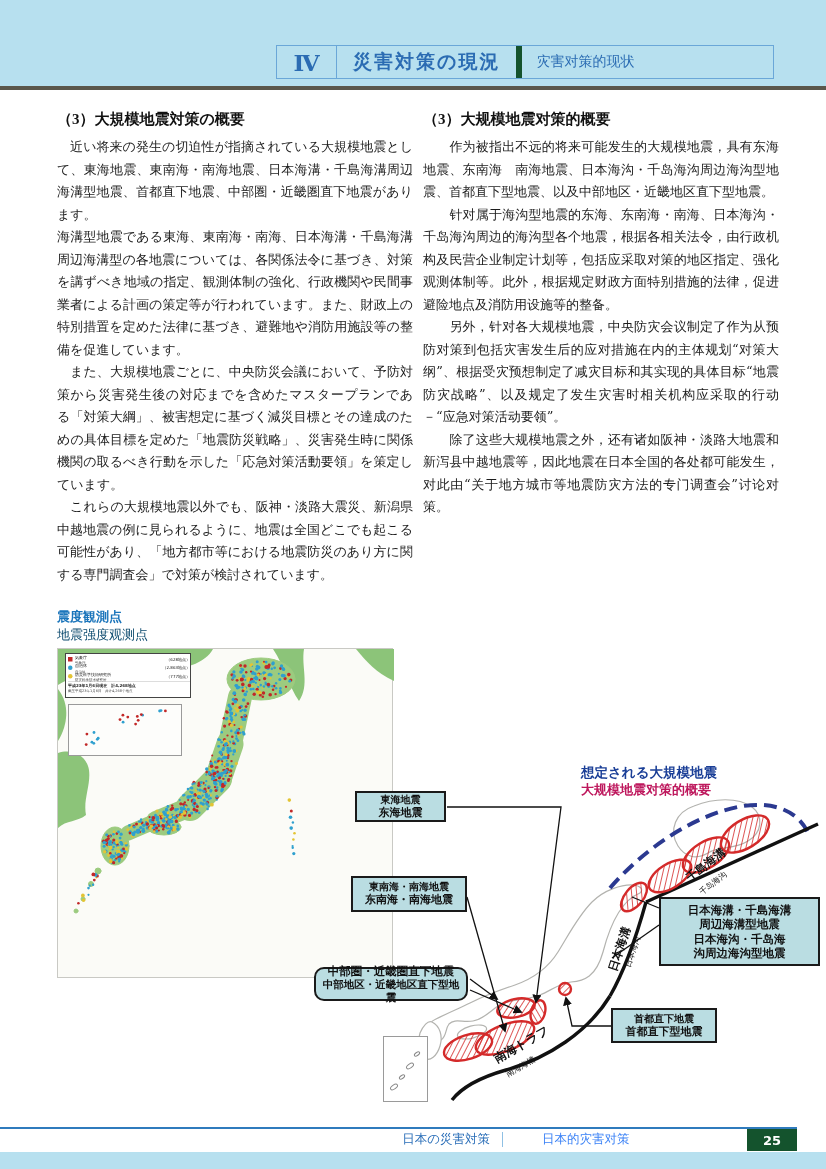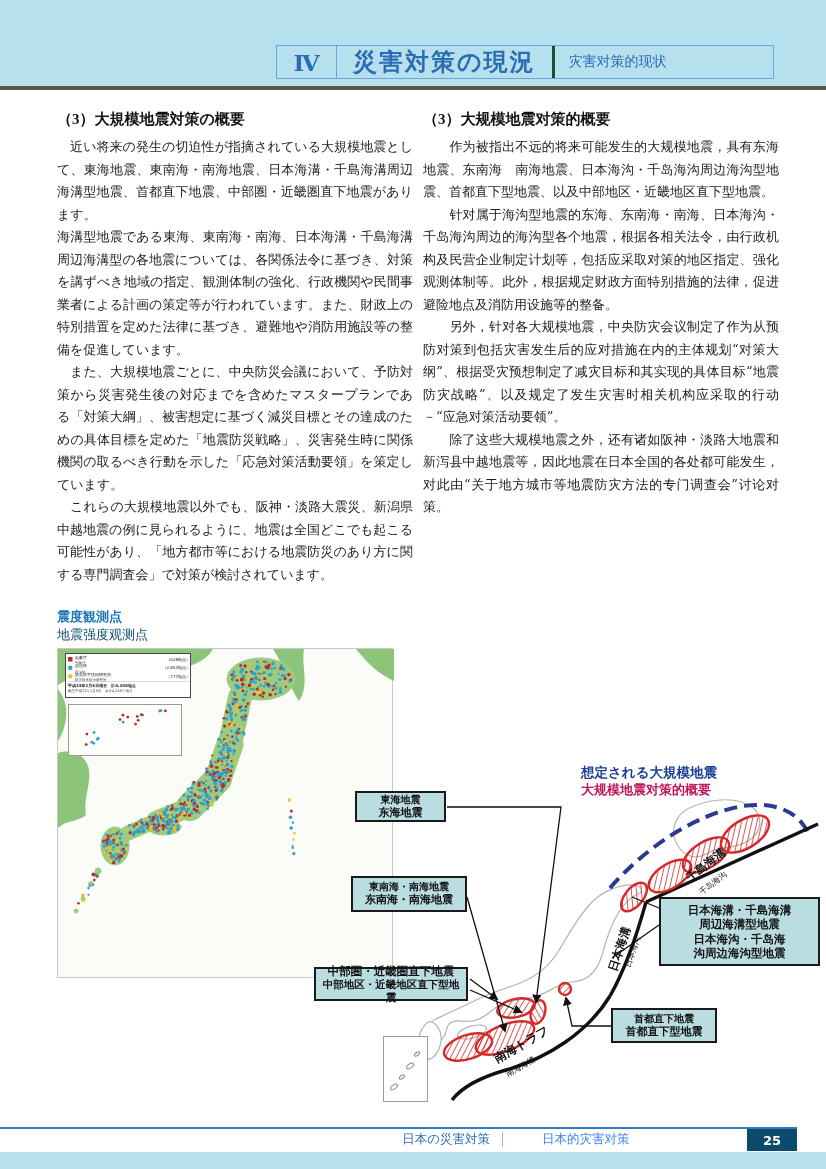--- a/index.html
+++ b/index.html
@@ -11,21 +11,21 @@
   }
   
   .header-band { position:absolute; left:0; top:0; width:826px; height:86px; background:#b7e0ef; }
   .header-rule { position:absolute; left:0; top:86px; width:826px; height:4px; background:#5a574c; }
   .header-box {
     position:absolute; left:276px; top:45px; width:498px; height:34px;
     border:1px solid #6aa7d8; display:flex; align-items:stretch; background:#b7e0ef;
   }
   .hb-cell { display:flex; align-items:center; justify-content:center; }
   .hb-num { width:60px; font-family:"DejaVu Serif","Liberation Serif",serif; font-size:23px; font-weight:bold; color:#2b6cb3; border-right:1px solid #6aa7d8; }
-  .hb-ja { padding:0 16px; font-size:24px; font-weight:bold; letter-spacing:2px; color:#2b6cb3; border-right:3px solid #14532d; }
+  .hb-ja { padding:0 16px; font-size:19px; font-weight:bold; letter-spacing:2px; color:#2b6cb3; border-right:6px solid #14532d; }
   .hb-zh { padding:0 14px; font-size:14px; color:#2b6cb3; justify-content:flex-start; flex:1; }
   
   .col { position:absolute; top:110px; width:356px; }
   .col-left  { left:57px;  }
   .col-right { left:423px; }
   .col h3 { font-size:15px; font-weight:bold; color:#111; margin-bottom:7px; font-family:Liberation Serif, serif; }
   .col p  {
     font-family:"DejaVu Serif","Liberation Serif",serif;
     font-size:13px; line-height:22.5px; text-align:justify; color:#1c1c1c;
   }
@@ -63,38 +63,38 @@
   .hazard-svg { position:absolute; left:380px; top:795px; width:446px; height:315px; z-index:1; }
   .hz-box {
     position:absolute; z-index:3; background:#badde2; border:2px solid #1a1a1a;
     display:flex; flex-direction:column; justify-content:center; text-align:center;
     color:#111; line-height:1.22; padding:1px 2px;
   }
   .hz-box .ja { font-size:10px; font-weight:bold; }
   .hz-box .zh { font-size:11px; font-weight:bold; }
   #box-tokai      { left:355px; top:791px; width:91px;  height:31px; }
   #box-tonankai   { left:351px; top:876px; width:116px; height:36px; }
-  #box-chubu      { left:314px; top:967px; width:154px; height:34px; }
+  #box-chubu      { left:314px; top:967px; width:154px; height:34px;border-radius:10px; }
   #box-nihonkaiko { left:659px; top:897px; width:161px; height:69px; }
   #box-shuto      { left:611px; top:1008px; width:106px; height:35px; }
   #box-chubu .ja { font-size:11.5px; }
   #box-chubu .zh { font-size:10.5px; }
   #box-nihonkaiko .ja, #box-nihonkaiko .zh { font-size:11.5px; }
   .ryukyu-inset {
     position:absolute; left:383px; top:1036px; width:45px; height:66px;
     border:1px solid #9a9a9a; background:#ffffff; z-index:2;
   }
   
   .footer-rule { position:absolute; left:0; top:1127px; width:797px; height:2px; background:#2f7bbd; }
   .footer-ja { position:absolute; left:370px; top:1131px; width:120px; text-align:right; font-size:12.5px; color:#2a6eb8; }
   .footer-sep { position:absolute; left:502px; top:1132px; width:1px; height:15px; background:#8fc0e4; }
   .footer-zh { position:absolute; left:542px; top:1131px; font-size:12.5px; color:#3b82f6; }
   .footer-page {
     position:absolute; left:747px; top:1129px; width:50px; height:22px;
-    background:#0c4a6e; color:#ffffff; font-size:13px; font-weight:bold;
+    background:#14532d; color:#ffffff; font-size:13px; font-weight:bold;
     display:flex; align-items:center; justify-content:center;
   }
   .bottom-strip { position:absolute; left:0; top:1152px; width:826px; height:17px; background:#b7e0ef; }
 </style>
 </head>
 <body>
 
 <div class="page">
 
   <div class="header-band"></div>

